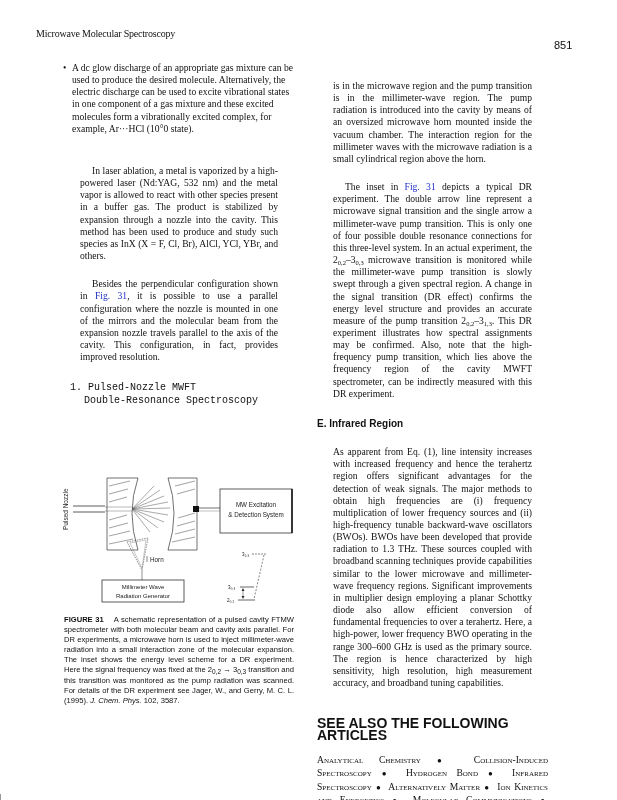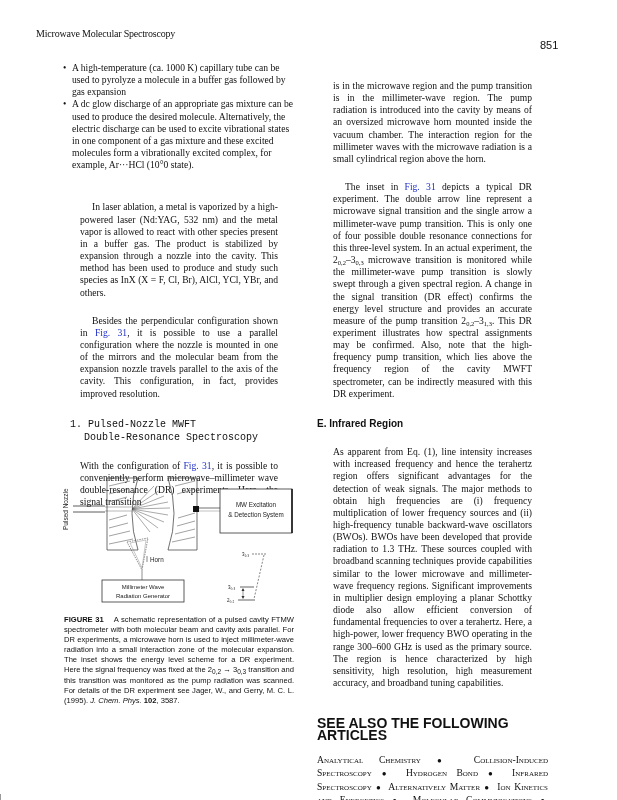--- a/index.html
+++ b/index.html
@@ -1,20 +1,20 @@
 <!DOCTYPE html>
 <html><head>
 <meta charset="utf-8">
 <style>
   html, body { margin: 0; padding: 0; background: #ffffff; }
   body { width: 617px; height: 800px; position: relative; overflow: hidden;
          font-family: "Liberation Serif", "DejaVu Serif", serif; color: #111; }
   .running-head { position: absolute; left: 36px; top: 28px; font-size: 10px;
                   letter-spacing: -0.2px; font-family: "Liberation Serif", serif; }
-  .page-number { position: absolute; left: 540px; top: 39px; font-size: 11px;
+  .page-number { position: absolute; left: 554px; top: 39px; font-size: 11px;
                  font-family: "Liberation Sans", sans-serif; }
   .col { position: absolute; font-size: 9.6px; line-height: 12.15px; text-align: justify; }
   .col-left { left: 64px; top: 62px; width: 230px; }
   .col-right { left: 317px; top: 64px; width: 231px; }
   ul.bullets { margin: 0; padding: 0; list-style: none; }
   ul.bullets li { position: relative; padding-left: 8px; text-align: left; }
   ul.bullets li::before { content: "\2022"; position: absolute; left: -1px; top: 0; }
   p { margin: 16px; text-indent: 12px; }
   p.noindent { text-indent: 0; }
   .fig-link { color: #2030c8; }
@@ -27,44 +27,42 @@
   .see-also-head { font-family: "Liberation Sans", sans-serif; font-weight: bold; font-size: 14px;
                    margin: 28px 0 12px 0; text-align: left; }
   .see-also { font-variant: small-caps; font-size: 9.6px; line-height: 12.5px; text-align: justify; }
   .see-also .dot { font-size: 8px; margin: 0 3px; }
   sub { font-size: 6.5px; vertical-align: -2px; line-height: 0; }
   .figure { position: absolute; left: 60px; top: 468px; width: 250px; height: 145px; }
   .caption { position: absolute; left: 64px; top: 615px; width: 230px; font-family: "Liberation Sans", sans-serif;
              font-size: 7.6px; line-height: 10.1px; text-align: justify; }
   .caption .fig-label { font-weight: bold; margin-right: 8px; }
   .caption i { font-style: italic; }
-  .caption b { font-weight: bold; }
+  .caption b { font-weight: normal; }
   .fig-text { font-family: "Liberation Sans", sans-serif; fill: #222; }
   .margin-mark { position: absolute; left: 0; top: 794px; width: 1px; height: 6px; background: #999; }
 </style>
 </head>
 <body>
 
 <div class="running-head">Microwave Molecular Spectroscopy</div>
 <div class="page-number">851</div>
 
 <div class="col col-left">
   <ul class="bullets">
-    <li>A high-temperature (ca. 1000 K) capillary tube can be used to pyrolyze a molecule in a buffer gas followed by gas expansion</li>
     <li>A dc glow discharge of an appropriate gas mixture can be used to produce the desired molecule. Alternatively, the electric discharge can be used to excite vibrational states in one component of a gas mixture and these excited molecules form a vibrationally excited complex, for example, Ar···HCl (10°0 state).</li>
   </ul>
   <div class="gap"></div>
   <p>In laser ablation, a metal is vaporized by a high-powered laser (Nd:YAG, 532 nm) and the metal vapor is allowed to react with other species present in a buffer gas. The product is stabilized by expansion through a nozzle into the cavity. This method has been used to produce and study such species as InX (X = F, Cl, Br), AlCl, YCl, YBr, and others.</p>
   <p><span>Besides the perpendicular configuration shown in </span><a class="fig-link">Fig. 31</a><span>, it is possible to use a parallel configuration where the nozzle is mounted in one of the mirrors and the molecular beam from the expansion nozzle travels parallel to the axis of the cavity. This configuration, in fact, provides improved resolution.</span></p>
   <div class="subhead">
     <span>1.</span>
     <span>Pulsed-Nozzle MWFT</span>
     <span class="l2">Double-Resonance Spectroscopy</span>
   </div>
-  <p class="noindent"><span>With the configuration of </span><a class="fig-link">Fig. 31</a><span>, it is possible to conveniently perform microwave–millimeter wave double-resonance (DR) experiments. Here, the signal transition</span></p>
 </div>
 
 <div class="figure">
   <svg width="250" height="145" viewBox="0 0 250 145" xmlns="http://www.w3.org/2000/svg">
 
     <text class="fig-text" x="0" y="0" font-size="6.5" transform="translate(8,62) rotate(-90)">Pulsed Nozzle</text>
 
     <line x1="13" y1="38" x2="45" y2="38" stroke="#333" stroke-width="0.8"></line>
     <line x1="13" y1="44" x2="45" y2="44" stroke="#333" stroke-width="0.8"></line>
     <line x1="45" y1="39" x2="72" y2="39" stroke="#888" stroke-width="0.6"></line>

